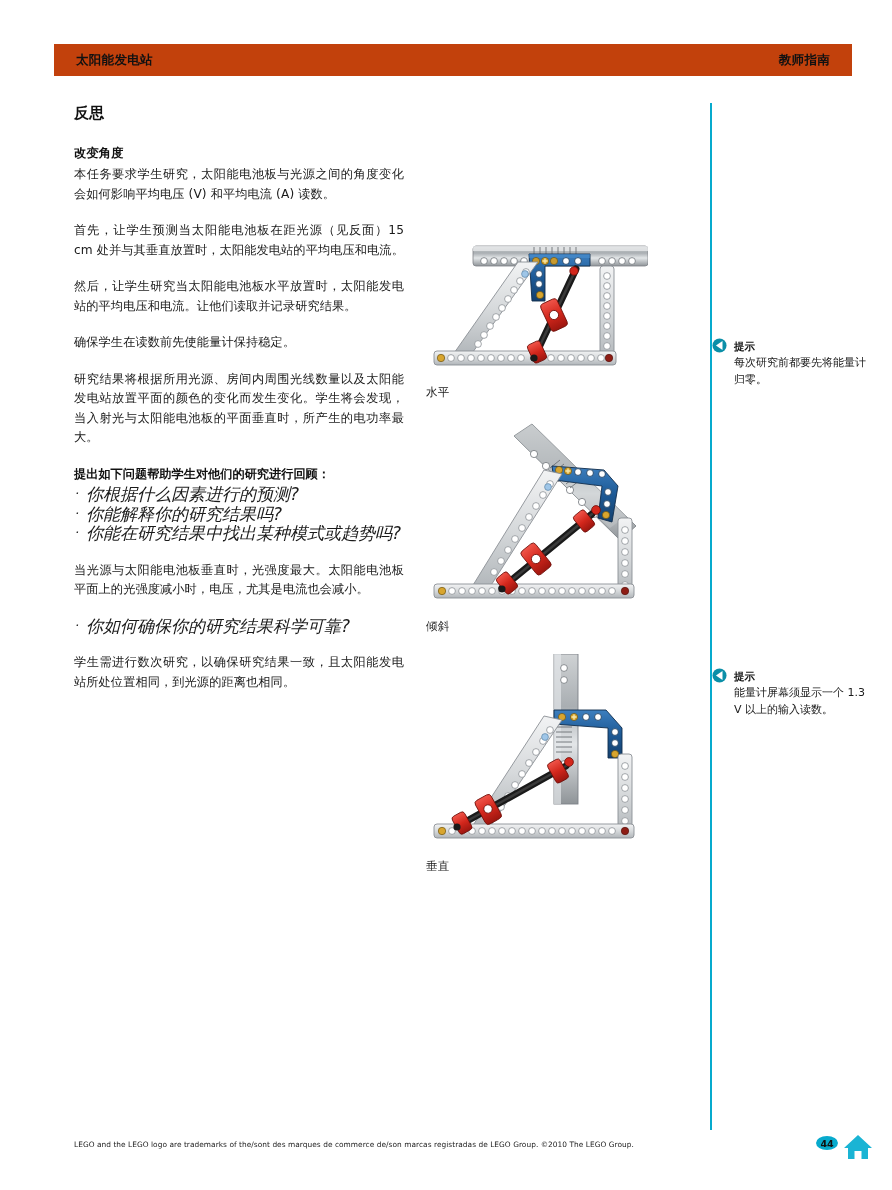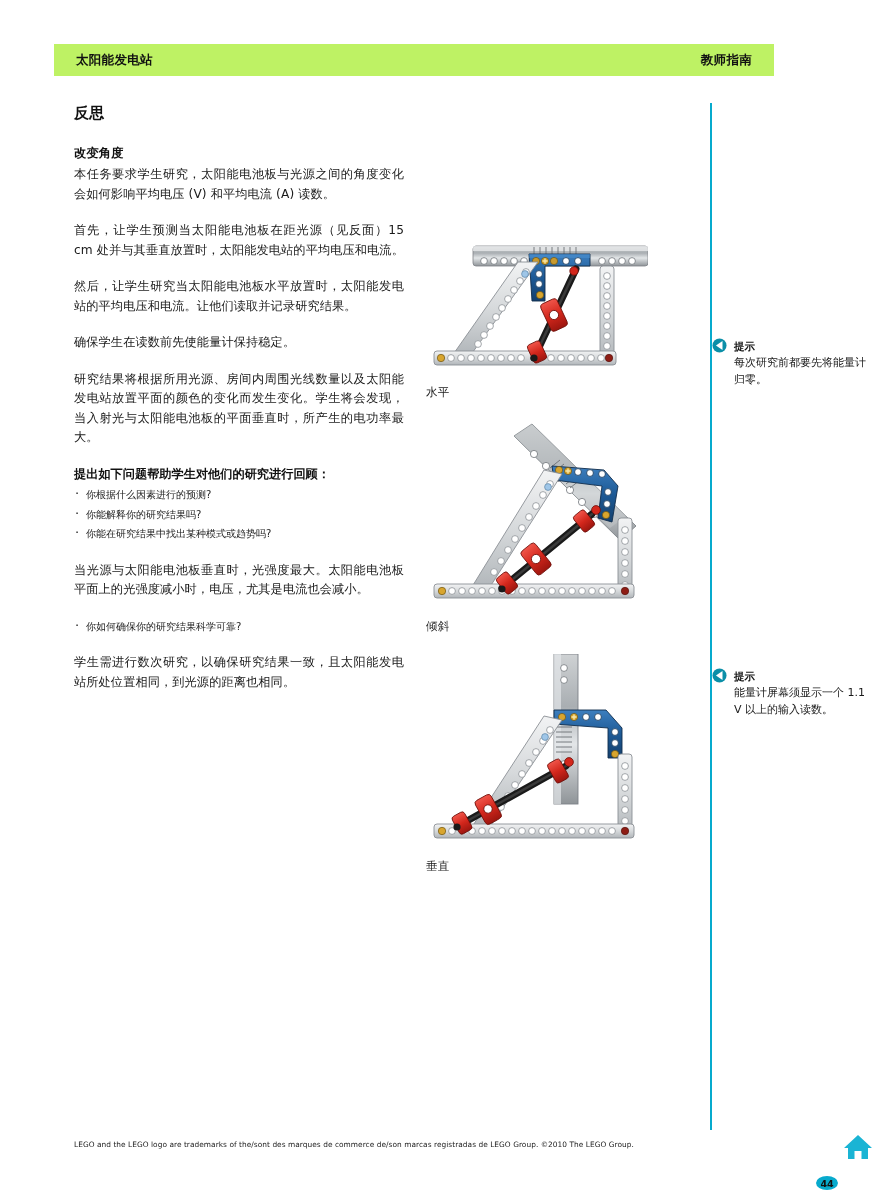--- a/index.html
+++ b/index.html
@@ -14,23 +14,23 @@
     font-family: "DejaVu Sans", "Liberation Sans", sans-serif;
     color: #1a1a1a;
     overflow: hidden;
   }
 
   
   .header-bar {
     position: absolute;
     left: 54px;
     top: 44px;
-    width: 720px;
+    width: 798px;
     height: 32px;
-    background: #bef264;
+    background: #c2410c;
   }
   .header-title {
     position: absolute;
     left: 22px;
     top: 50%;
     transform: translateY(-50%);
     font-size: 12.5px;
     font-weight: bold;
     color: #111111;
     letter-spacing: 0.3px;
@@ -89,25 +89,26 @@
     letter-spacing: 0.1px;
   }
   p.italic {
   }
   ul.q-list {
     list-style: none;
     margin: 0 0 17px 0;
     padding: 0;
   }
   ul.q-list li {
-    font-size: 10px;
+    font-size: 17px;
     line-height: 19.5px;
     color: #1a1a1a;
     padding-left: 12px;
     position: relative;
+    font-style: italic;
   }
   ul.q-list li::before {
     content: "·";
     position: absolute;
     left: 1px;
     top: -1px;
     font-size: 13px;
   }
   .bold-lead {
     font-size: 12.2px;
@@ -180,21 +181,20 @@
     width: 22px;
     height: 14px;
     border-radius: 50%;
     background: #07aacd;
     color: #111111;
     font-size: 9.5px;
     font-weight: bold;
     display: flex;
     align-items: center;
     justify-content: center;
-    margin-top: 40px;
   }
   .home-icon {
     position: absolute;
     left: 843px;
     top: 1133px;
     width: 30px;
     height: 28px;
   }
 
   
@@ -600,20 +600,20 @@
 </div>
 
 <div class="tip tip2">
   <div class="tip-head">
     <svg class="tip-icon" viewBox="0 0 16 16">
       <circle cx="8" cy="8" r="7.5" fill="#0b8fa8"></circle>
       <path d="M11.2 3.2 L4.2 8 L11.2 12.8 Z" fill="#ffffff"></path>
     </svg>
     <div class="tip-label">提示</div>
   </div>
-  <div class="tip-body">能量计屏幕须显示一个 1.1 V 以上的输入读数。</div>
+  <div class="tip-body">能量计屏幕须显示一个 1.3 V 以上的输入读数。</div>
 </div>
 
 <div class="footer-text">LEGO and the LEGO logo are trademarks of the/sont des marques de commerce de/son marcas registradas de LEGO Group. ©2010 The LEGO Group.</div>
 <div class="page-badge">44</div>
 <svg class="home-icon" viewBox="0 0 30 28">
   <path d="M15 2 L29 15 L25 15 L25 26 L18.5 26 L18.5 18 L11.5 18 L11.5 26 L5 26 L5 15 L1 15 Z" fill="#1ab4d4"></path>
 </svg>
 
 </body></html>

